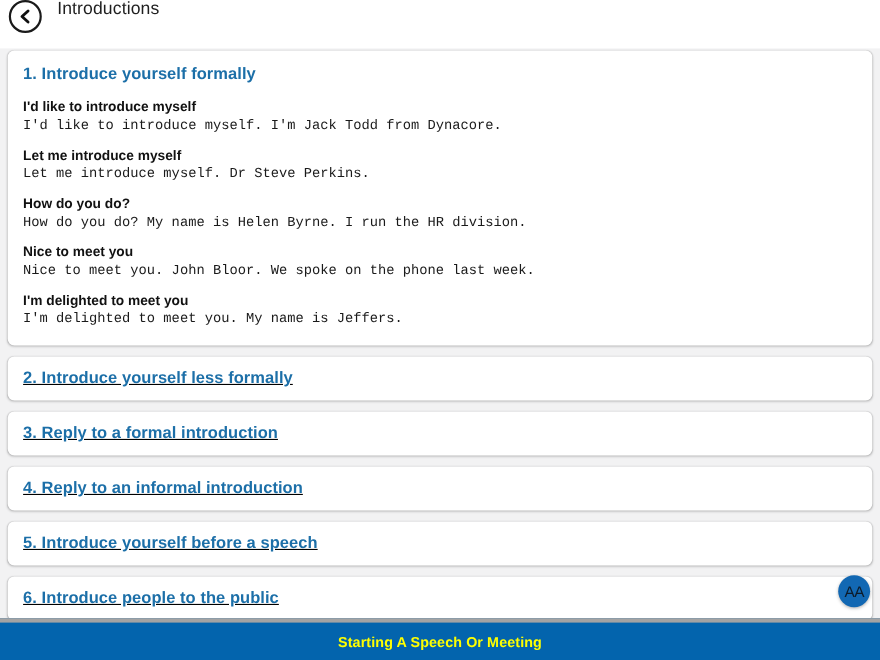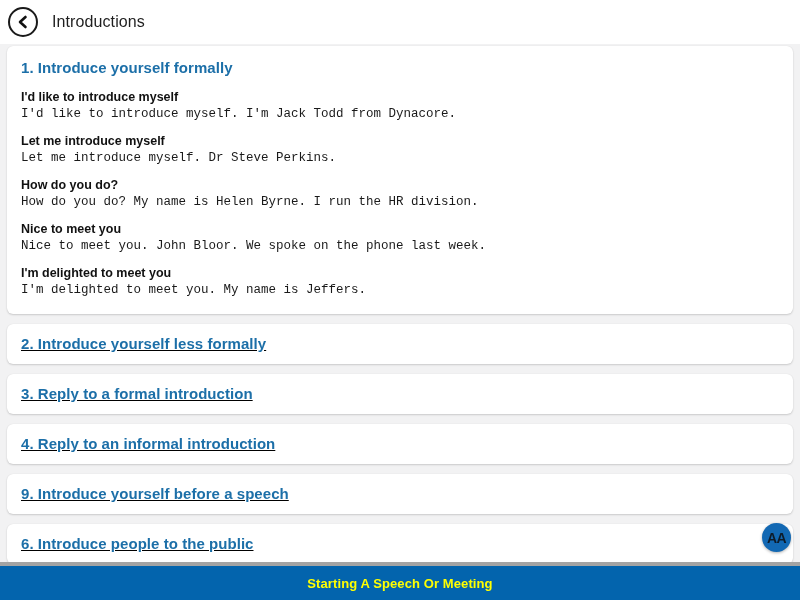--- a/index.html
+++ b/index.html
@@ -14,21 +14,20 @@
     overflow: hidden;
     position: relative;
     -webkit-font-smoothing: antialiased;
   }
 
   
   .app-header {
     height: 44px;
     background: #ffffff;
     display: flex;
-    align-items: center;
     padding-left: 8px;
     box-sizing: border-box;
     position: relative;
     z-index: 5;
   }
   .back-btn {
     width: 30px;
     height: 30px;
     border-radius: 50%;
     border: 2px solid #1a1a1a;
@@ -113,21 +112,21 @@
   .fab-aa {
     position: absolute;
     right: 9px;
     bottom: 48px;
     width: 29px;
     height: 29px;
     border-radius: 50%;
     background: #1268b3;
     color: #0d1b2a;
     font-size: 14px;
-    font-weight: bold;
+    font-weight: normal;
     letter-spacing: -0.5px;
     display: flex;
     align-items: center;
     justify-content: center;
     cursor: pointer;
     z-index: 20;
     box-shadow: 0 1px 3px rgba(0,0,0,0.3);
   }
 
   
@@ -203,21 +202,21 @@
 
   <div class="card collapsed">
     <div class="section-title">3. Reply to a formal introduction</div>
   </div>
 
   <div class="card collapsed">
     <div class="section-title">4. Reply to an informal introduction</div>
   </div>
 
   <div class="card collapsed">
-    <div class="section-title">9. Introduce yourself before a speech</div>
+    <div class="section-title">5. Introduce yourself before a speech</div>
   </div>
 
   <div class="card collapsed">
     <div class="section-title">6. Introduce people to the public</div>
   </div>
 
 </div>
 
 <div class="fab-aa">
   <span>AA</span>

